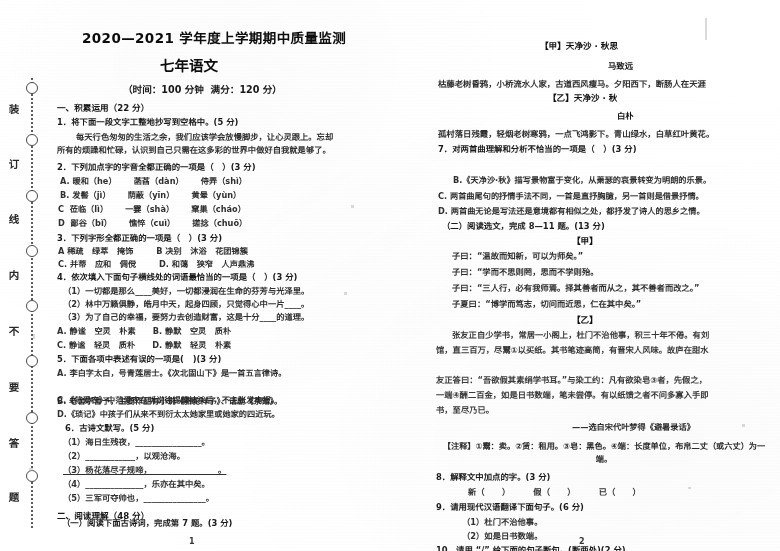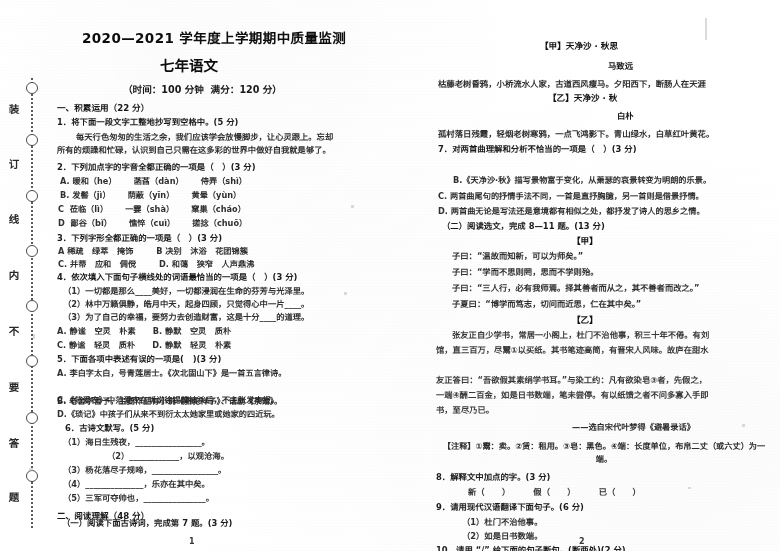--- a/index.html
+++ b/index.html
@@ -227,22 +227,22 @@
     <div class="t opt blurA" style="left:57px; top:341px;">C. 静谧   轻灵   质朴      D. 静默   轻灵   朴素</div>
 
     <div class="t q" style="left:57px; top:355px;">5．下面各项中表述有误的一项是(   )(3 分)</div>
     <div class="t opt blurA" style="left:57px; top:369px;">A. 李白字太白，号青莲居士。《次北固山下》是一首五言律诗。</div>
     <div class="t opt blurA" style="left:57px; top:397px;">B. 老舍字舍予，主要作品有小说《骆驼祥子》、话剧《茶馆》。</div>
     <div class="t opt blurA" style="left:57px; top:396px;">C.《范爱农》中范爱农在听说徐锡麟被杀后，不主张发电报。</div>
     <div class="t opt blurA" style="left:57px; top:410px;">D.《琐记》中孩子们从来不到衍太太她家里或她家的四近玩。</div>
 
     <div class="t q" style="left:57px; top:424px;margin-left:8px;">6．古诗文默写。(5 分)</div>
     <div class="t body-line blurA" style="left:63px; top:438px;">（1）海日生残夜，________________。</div>
-    <div class="t body-line blurA" style="left:63px; top:452px;margin-left:44px;">（2）____________，以观沧海。</div>
-    <div class="t body-line blurA" style="left:63px; top:466px;">（3）杨花落尽子规啼，________________。</div>
+    <div class="t body-line blurA" style="left:63px; top:452px;">（2）____________，以观沧海。</div>
+    <div class="t body-line blurA" style="left:63px; top:466px;text-decoration:underline;">（3）杨花落尽子规啼，________________。</div>
     <div class="t body-line blurA" style="left:63px; top:480px;">（4）______________，乐亦在其中矣。</div>
     <div class="t body-line blurA" style="left:63px; top:494px;">（5）三军可夺帅也，_______________。</div>
 
     <div class="t sec-head" style="left:57px; top:512px;">二、阅读理解（48 分）</div>
     <div class="t q" style="left:62px; top:519px;">（一）阅读下面古诗词，完成第 7 题。(3 分)</div>
 
     <div class="t page-num" style="left:189px; top:538px;">1</div>
   </div>
 
   <div class="page" id="page-right">

